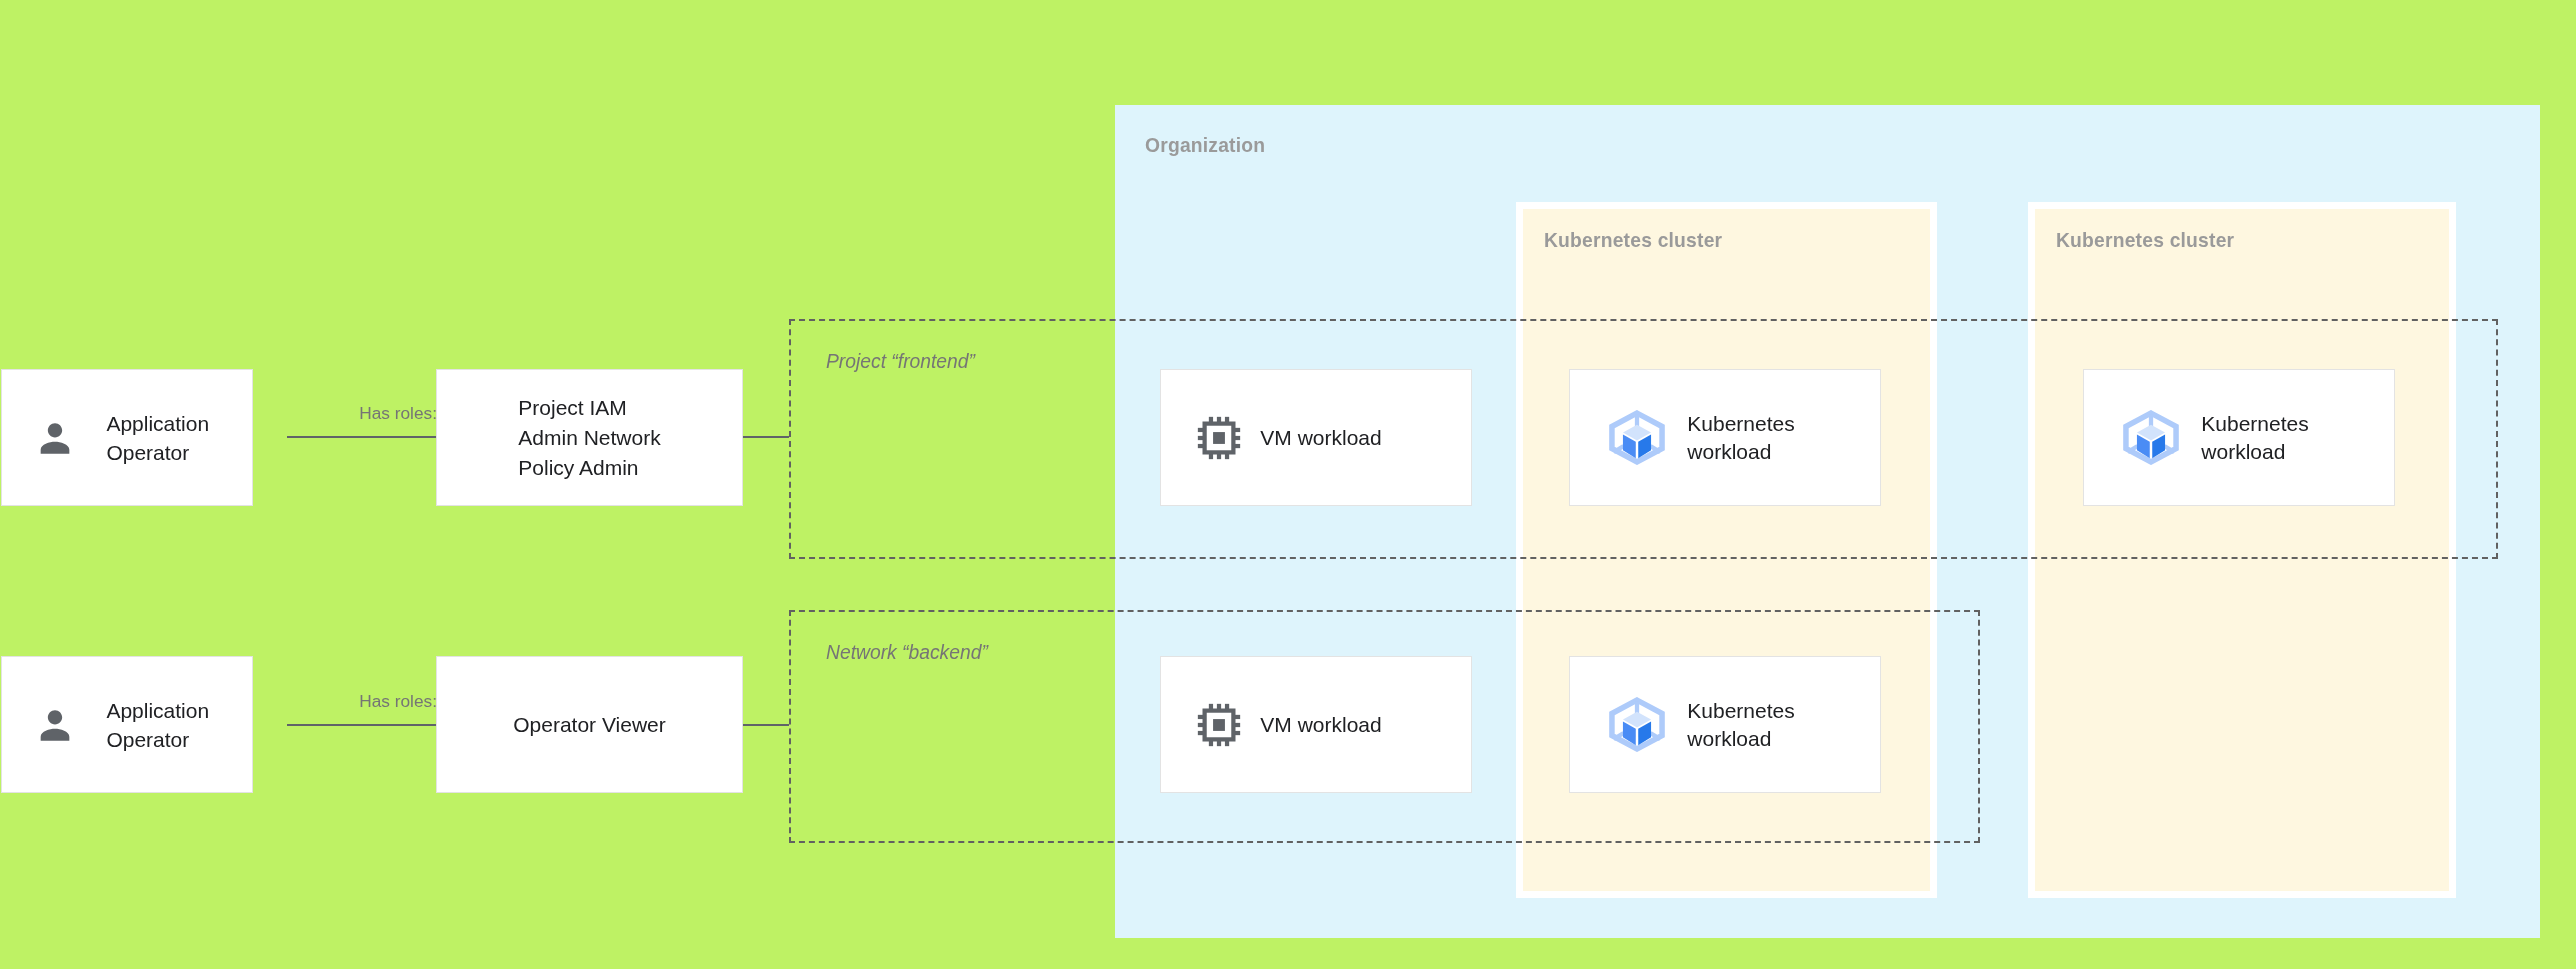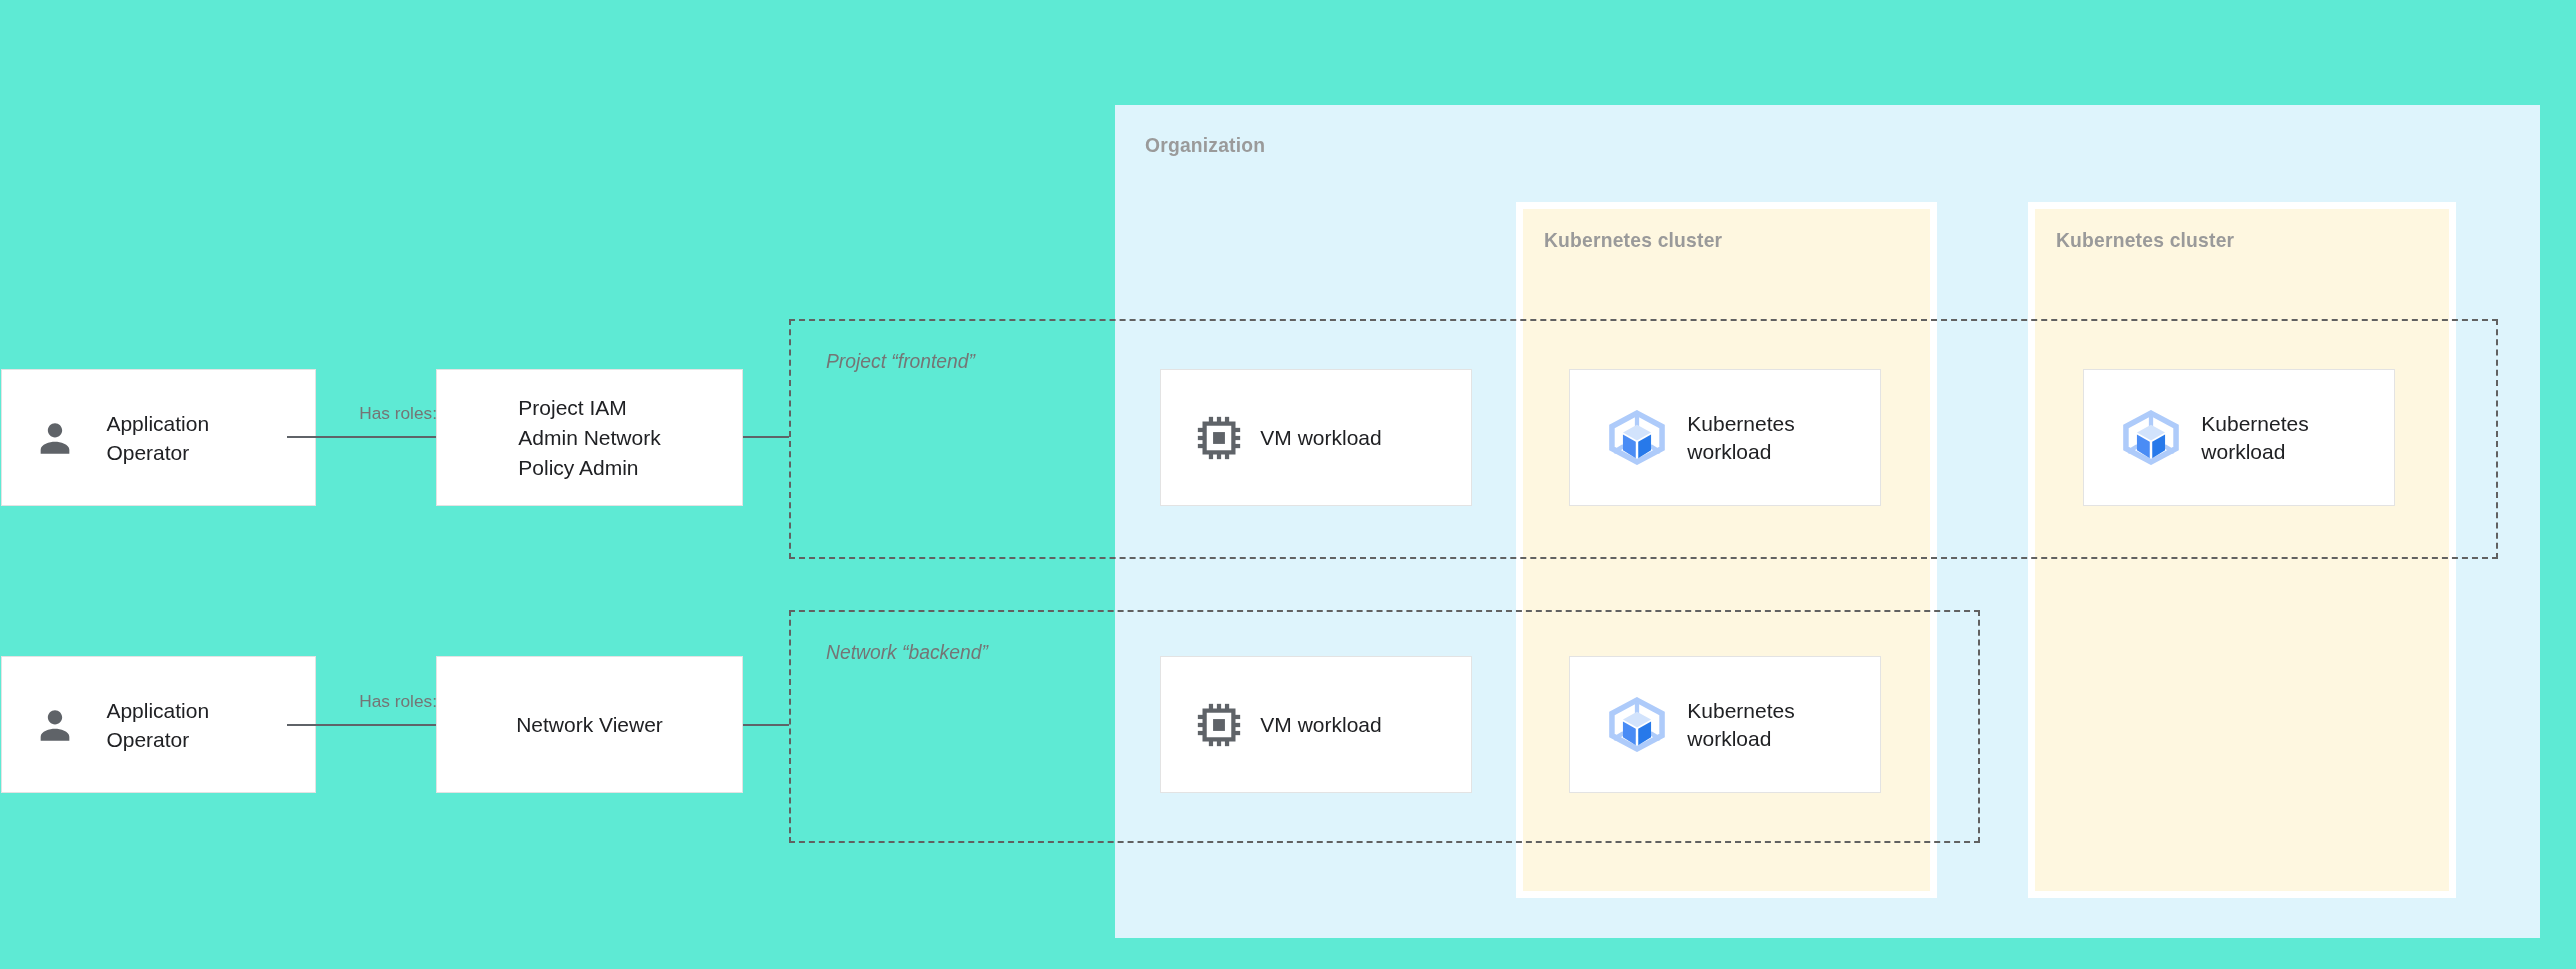--- a/index.html
+++ b/index.html
@@ -1,17 +1,17 @@
 <!DOCTYPE html>
 <html style="--organization-bg: #DEF4FC; --cluster-bg: #FEF7E0; --container-label: #9A9A9A; --annotation-label: #757575; --box-text: #202124; --box-border: #E3E3E3; --connector: #5F6368; --dashed-border: #616161; --icon-grey: #5F6368; --gke-outline: #AECBFA; --gke-top: #D2E3FC; --gke-left: #4A8CF5; --gke-right: #2779EA;font-size:11px"><head>
 <meta charset="utf-8">
 <style>
   html,body{margin:0;padding:0;background:#fff;}
   .canvas{
-    position:relative;width:2576px;height:970px;background:#5eead4;overflow:hidden;
+    position:relative;width:2576px;height:970px;background:#bef264;overflow:hidden;
     font-family:"Liberation Sans", sans-serif;color:#202124;
   }
   
   .org-box{position:absolute;left:1115px;top:105px;width:1425px;height:833px;
     background:var(--organization-bg,#DEF4FC);}
   .container-label{position:absolute;font-size:19.3px;font-weight:bold;
     color:var(--container-label,#9A9A9A);letter-spacing:0.2px;}
   .org-box .container-label{left:30px;top:30px;}
   .cluster-box{position:absolute;background:var(--cluster-bg,#FEF7E0);
     border:7px solid #fff;box-sizing:border-box;}
@@ -22,21 +22,21 @@
   .project-boundary{position:absolute;border:2.1px dashed var(--dashed-border,#616161);
     box-sizing:border-box;background:transparent;}
   .project-frontend{left:789px;top:319px;width:1709px;height:240px;}
   .project-backend{left:789px;top:610px;width:1191px;height:233px;}
   .project-label{position:absolute;left:35px;top:30px;font-size:19.3px;
     color:var(--annotation-label,#757575);font-style:italic;}
   
   .node{position:absolute;background:#fff;border:1.4px solid var(--box-border,#E3E3E3);
     box-sizing:border-box;height:137px;display:flex;align-items:center;}
   .node-text{font-size:21px;line-height:29px;white-space:pre-line;color:var(--box-text,#202124);}
-  .actor-box{left:1.4px;width:315px;padding-left:30px;gap:28px;}
+  .actor-box{left:1.4px;width:252px;padding-left:30px;gap:28px;}
   .actor-row1{top:369px;} .actor-row2{top:656px;}
   .role-box{left:436px;width:307px;justify-content:center;text-align:left;}
   .role-box .node-text{line-height:30px;}
   .role-row1{top:369px;} .role-row2{top:656px;}
   .workload{width:312px;padding-left:36px;gap:19.3px;}
   .wl-vm1{left:1160px;top:369px;} .wl-k8s1{left:1569px;top:369px;} .wl-k8s2{left:2083px;top:369px;}
   .wl-vm2{left:1160px;top:656px;} .wl-k8s3{left:1569px;top:656px;}
   .workload .node-text{line-height:28px;}
   
   .hline{position:absolute;height:2.1px;background:var(--connector,#5F6368);}
@@ -137,21 +137,21 @@
   <div class="node actor-box actor-row2">
     <svg class="icon" width="46" height="43" viewBox="0 0 24 24">
       <path d="M12 12c2.21 0 4-1.79 4-4s-1.79-4-4-4-4 1.79-4 4 1.79 4 4 4zm0 2.4c-2.95 0-8 1.48-8 4.42V21h16v-2.18c0-2.94-5.05-4.42-8-4.42z" style="fill:var(--icon-grey,#5F6368)"></path>
     </svg>
     <div class="node-text">Application
 Operator</div>
   </div>
   <div class="edge-label el2">Has roles:</div>
   <div class="hline l2a"></div>
   <div class="node role-box role-row2">
-    <div class="node-text">Network Viewer</div>
+    <div class="node-text">Operator Viewer</div>
   </div>
   <div class="hline l2b"></div>
 
   <div class="node workload wl-vm2">
     <svg class="icon" width="44" height="44" viewBox="0 0 52 52">
       <g style="fill:var(--icon-grey,#5F6368)">
         <rect x="14" y="1" width="5" height="8"></rect>
           <rect x="23.5" y="1" width="5" height="8"></rect>
           <rect x="33" y="1" width="5" height="8"></rect>
         <rect x="14" y="43" width="5" height="8"></rect>

